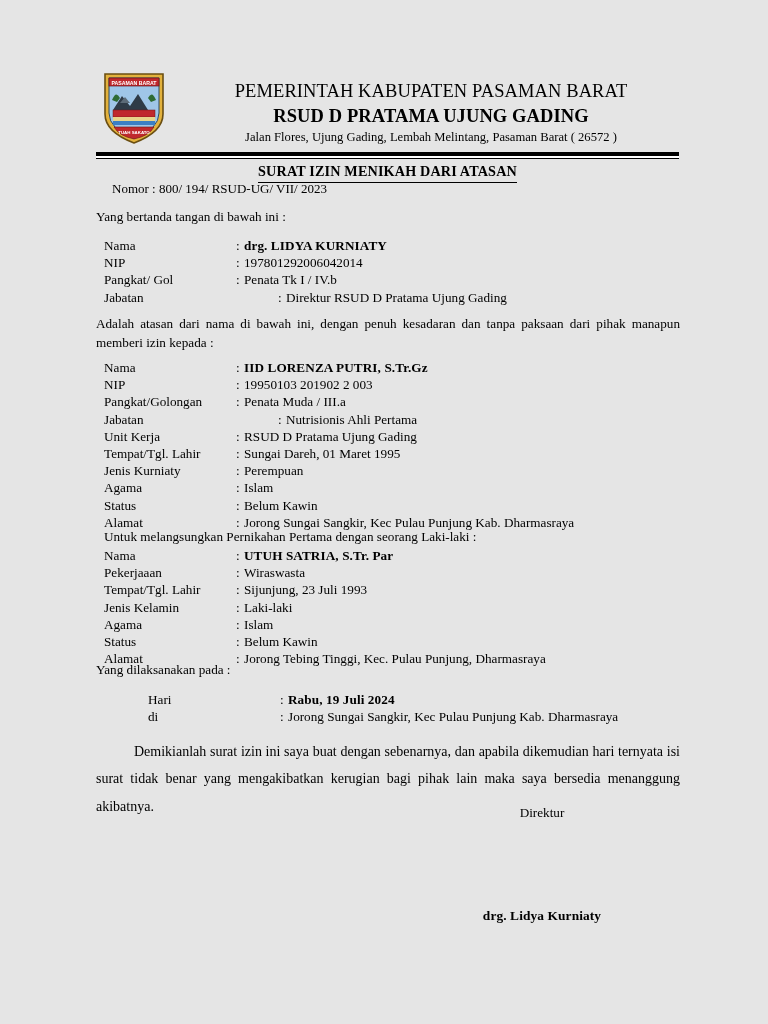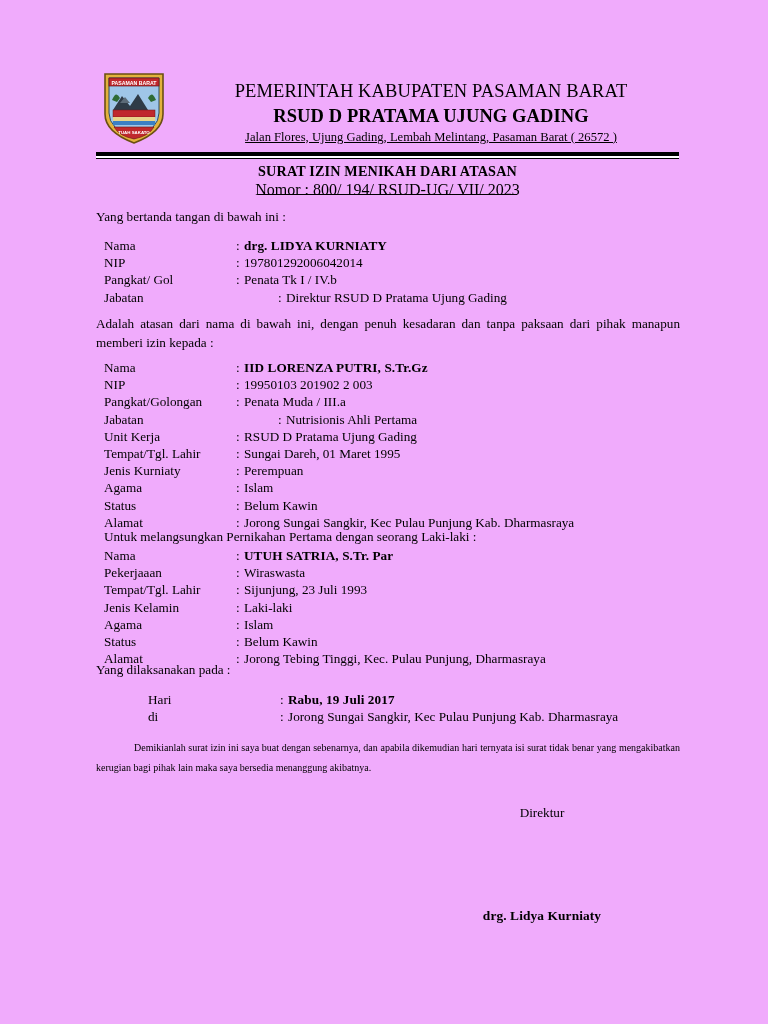--- a/index.html
+++ b/index.html
@@ -13,21 +13,21 @@
     position: relative;
     font-family: "Liberation Serif", "DejaVu Serif", serif;
     color: #000000;
     overflow: hidden;
   }
   .page {
     position: absolute;
     left: 0; top: 0;
     width: 768px;
     height: 1024px;
-    background: #f0abfc;
+    background: #e5e5e5;
   }
 
   
   .letterhead {
     position: absolute;
     left: 96px;
     top: 68px;
     width: 584px;
     height: 82px;
   }
@@ -59,21 +59,20 @@
     font-weight: 700;
     letter-spacing: 0.1px;
     line-height: 1.3;
     white-space: nowrap;
   }
   .lh-line3 {
     font-size: 12.6px;
     font-weight: 400;
     line-height: 1.5;
     white-space: nowrap;
-    text-decoration: underline;
   }
 
   
   .rule-wrap {
     position: absolute;
     left: 96px;
     top: 152px;
     width: 583px;
   }
   .rule-thick {
@@ -94,29 +93,28 @@
     left: 96px;
     top: 163px;
     width: 583px;
     text-align: center;
     font-size: 14.2px;
     font-weight: 700;
     letter-spacing: 0.15px;
   }
   .doc-title span {
     border-bottom: 1.4px solid #000;
-    padding-bottom: 15px;
+    padding-bottom: 3px;
   }
   .doc-number {
     position: absolute;
-    left: 96px;
+    left: 112px;
     top: 181px;
     width: 583px;
-    text-align: center;
-    font-size: 16px;
+    font-size: 13px;
   }
 
   
   .para {
     position: absolute;
     font-size: 13.2px;
     line-height: 1.42;
     color: #000;
   }
   .para.justify { text-align: justify; text-align-last: left; }
@@ -152,21 +150,21 @@
   .frow.indent .fsep { left: 174px; }
   .frow.indent .fval { left: 182px; }
   .fval.bold { font-weight: 700; letter-spacing: 0.1px; }
 
   
   .closing {
     position: absolute;
     left: 96px;
     top: 738px;
     width: 584px;
-    font-size: 10px;
+    font-size: 14px;
     line-height: 1.95;
     text-align: justify;
     text-align-last: left;
   }
   .closing .first-indent { padding-left: 38px; }
 
   .sign-block {
     position: absolute;
     left: 404px;
     top: 803px;
@@ -348,21 +346,21 @@
         <span class="fval">Jorong Tebing Tinggi, Kec. Pulau Punjung, Dharmasraya</span>
       </div>
     </div>
 
   <div class="para" style="left:96px; top:661px; width:584px;">Yang dilaksanakan pada :</div>
 
   <div class="fields" id="event-fields" style="left:140px; top:692px; width:540px;">
       <div class="frow">
         <span class="flabel">Hari</span>
         <span class="fsep">:</span>
-        <span class="fval bold">Rabu, 19 Juli 2017</span>
+        <span class="fval bold">Rabu, 19 Juli 2024</span>
       </div>
       <div class="frow">
         <span class="flabel">di</span>
         <span class="fsep">:</span>
         <span class="fval">Jorong Sungai Sangkir, Kec Pulau Punjung Kab. Dharmasraya</span>
       </div>
     </div>
 
   <div class="closing">
     <span class="first-indent">Demikianlah surat izin ini saya buat dengan sebenarnya, dan apabila dikemudian hari ternyata isi surat tidak benar yang mengakibatkan kerugian bagi pihak lain maka saya bersedia menanggung akibatnya.</span>

